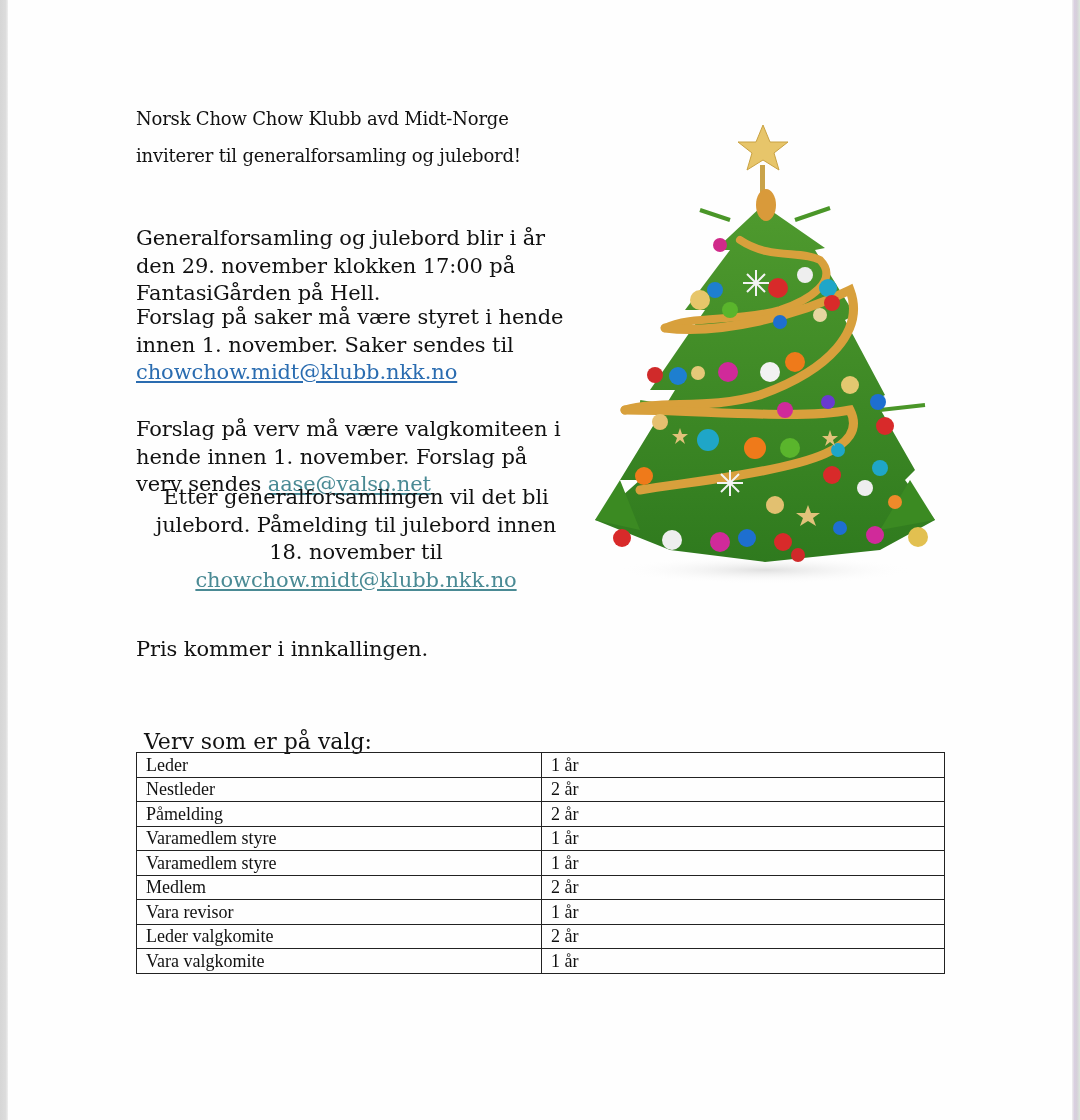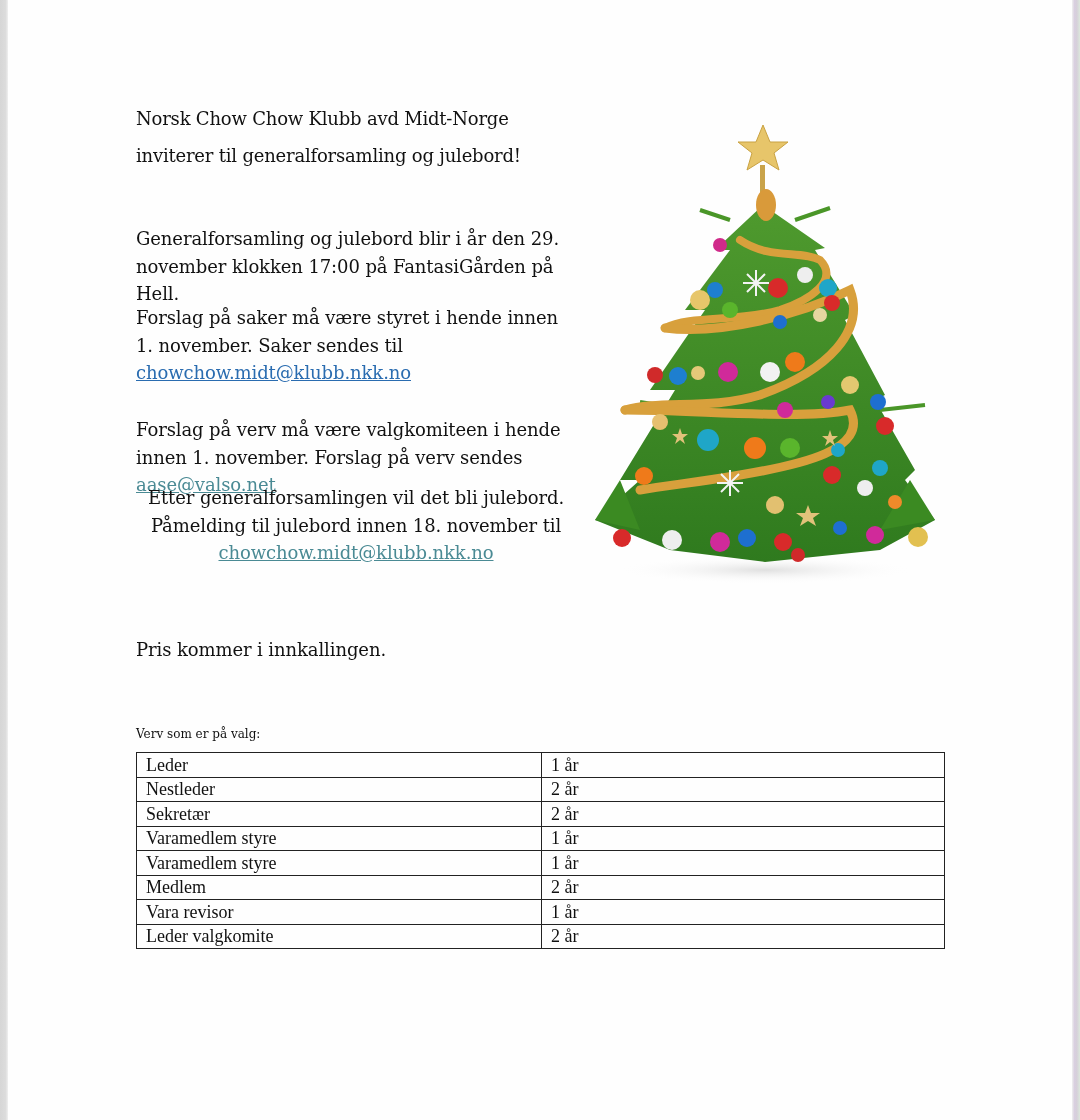--- a/index.html
+++ b/index.html
@@ -21,36 +21,36 @@
       position: absolute; left: 8px; top: 0; width: 1064px; height: 1120px;
       background: #fefefe;
     }
     .title {
       position: absolute; left: 136px; top: 100px; width: 440px;
       font-size: 18px; line-height: 37px; font-weight: normal; margin: 0;
       letter-spacing: -0.2px;
     }
     .para {
       position: absolute; left: 136px; width: 440px;
-      font-size: 18px; line-height: 27.5px; margin: 0;
+      font-size: 21px; line-height: 27.5px; margin: 0;
       letter-spacing: -0.1px;
     }
     .p1 { top: 225px; }
     .p2 { top: 304px; }
     .p3 { top: 416px; }
     .p4 { top: 484px; text-align: center; }
     .p5 { top: 636px; }
     a.link1 { color: #2a6cb0; text-decoration: underline; }
     a.link2 { color: #4a8a94; text-decoration: underline; }
     .tree-wrap {
       position: absolute; left: 580px; top: 110px; width: 370px; height: 480px;
     }
     .table-label {
       position: absolute; left: 136px; top: 721px;
-      font-size: 12px; line-height: 26px; margin: 0;
+      font-size: 22px; line-height: 26px; margin: 8px;
     }
     table.verv {
       position: absolute; left: 136px; top: 752px; width: 809px;
       border-collapse: collapse;
       font-family: "Liberation Serif", "DejaVu Serif", serif;
       font-size: 18px;
     }
     table.verv td {
       border: 1px solid #222222; height: 23.5px; padding: 0 0 0 9px;
       line-height: 22px; vertical-align: middle;
@@ -177,21 +177,21 @@
   <tbody>
     <tr>
         <td class="c1">Leder</td>
         <td>1 år</td>
       </tr>
     <tr>
         <td class="c1">Nestleder</td>
         <td>2 år</td>
       </tr>
     <tr>
-        <td class="c1">Sekretær</td>
+        <td class="c1">Påmelding</td>
         <td>2 år</td>
       </tr>
     <tr>
         <td class="c1">Varamedlem styre</td>
         <td>1 år</td>
       </tr>
     <tr>
         <td class="c1">Varamedlem styre</td>
         <td>1 år</td>
       </tr>
@@ -199,15 +199,19 @@
         <td class="c1">Medlem</td>
         <td>2 år</td>
       </tr>
     <tr>
         <td class="c1">Vara revisor</td>
         <td>1 år</td>
       </tr>
     <tr>
         <td class="c1">Leder valgkomite</td>
         <td>2 år</td>
+      </tr>
+    <tr>
+        <td class="c1">Vara valgkomite</td>
+        <td>1 år</td>
       </tr>
   </tbody>
 </table>
 
 </body></html>

